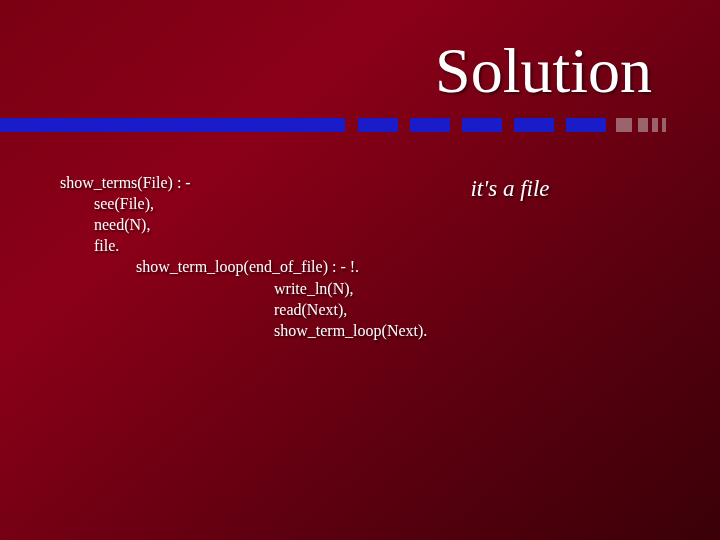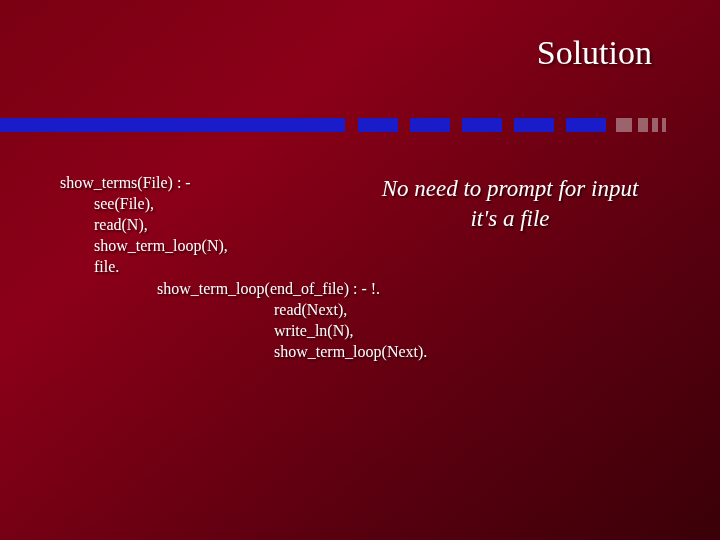--- a/index.html
+++ b/index.html
@@ -7,21 +7,21 @@
   body {
     background: linear-gradient(140deg, #7a0012 0%, #8b0018 30%, #5a000f 70%, #3a0008 100%);
     font-family: "Times New Roman", Times, serif;
     color: #fff;
     position: relative;
   }
   .title {
     position: absolute;
     top: 34px;
     right: 68px;
-    font-size: 34px;
+    font-size: 64px;
     font-weight: 400;
     color: #fff;
     text-shadow: 2px 2px 3px rgba(0,0,0,0.5);
   }
   .bar-row {
     position: absolute;
     top: 112px;
     left: 0;
     width: 720px;
     height: 26px;
@@ -51,21 +51,21 @@
     position: absolute;
     top: 172px;
     left: 60px;
     width: 610px;
     font-size: 16px;
     line-height: 1.32;
     color: #fff;
     text-shadow: 1.5px 1.5px 2px rgba(0,0,0,0.55);
   }
   .indent1 { margin-left: 34px; }
-  .indent2 { margin-left: 97px; }
+  .indent2 { margin-left: 76px; }
   .indent3 { margin-left: 214px; }
   .annot {
     position: absolute;
     top: 174px;
     left: 360px;
     width: 300px;
     font-style: italic;
     font-size: 23px;
     line-height: 1.3;
     text-align: center;
@@ -85,27 +85,25 @@
   <div class="bar-seg" style="left:462px;width:40px"></div>
   <div class="bar-seg" style="left:514px;width:40px"></div>
   <div class="bar-seg" style="left:566px;width:40px"></div>
   <div class="bar-small" style="left:616px;width:16px"></div>
   <div class="bar-small" style="left:638px;width:10px"></div>
   <div class="bar-small" style="left:652px;width:6px"></div>
   <div class="bar-small" style="left:662px;width:4px"></div>
 </div>
 
 <div class="annot">
-  <div>No need to prompt for input</div>
   <div>it's a file</div>
 </div>
 
 <div class="content">
   <div>show_terms(File) : -</div>
   <div class="indent1">see(File),</div>
-  <div class="indent1">read(N),</div>
-  <div class="indent1">show_term_loop(N),</div>
+  <div class="indent1">need(N),</div>
   <div class="indent1">file.</div>
   <div class="indent2">show_term_loop(end_of_file) : - !.</div>
+  <div class="indent3">write_ln(N),</div>
   <div class="indent3">read(Next),</div>
-  <div class="indent3">write_ln(N),</div>
   <div class="indent3">show_term_loop(Next).</div>
 </div>
 
 </body></html>

